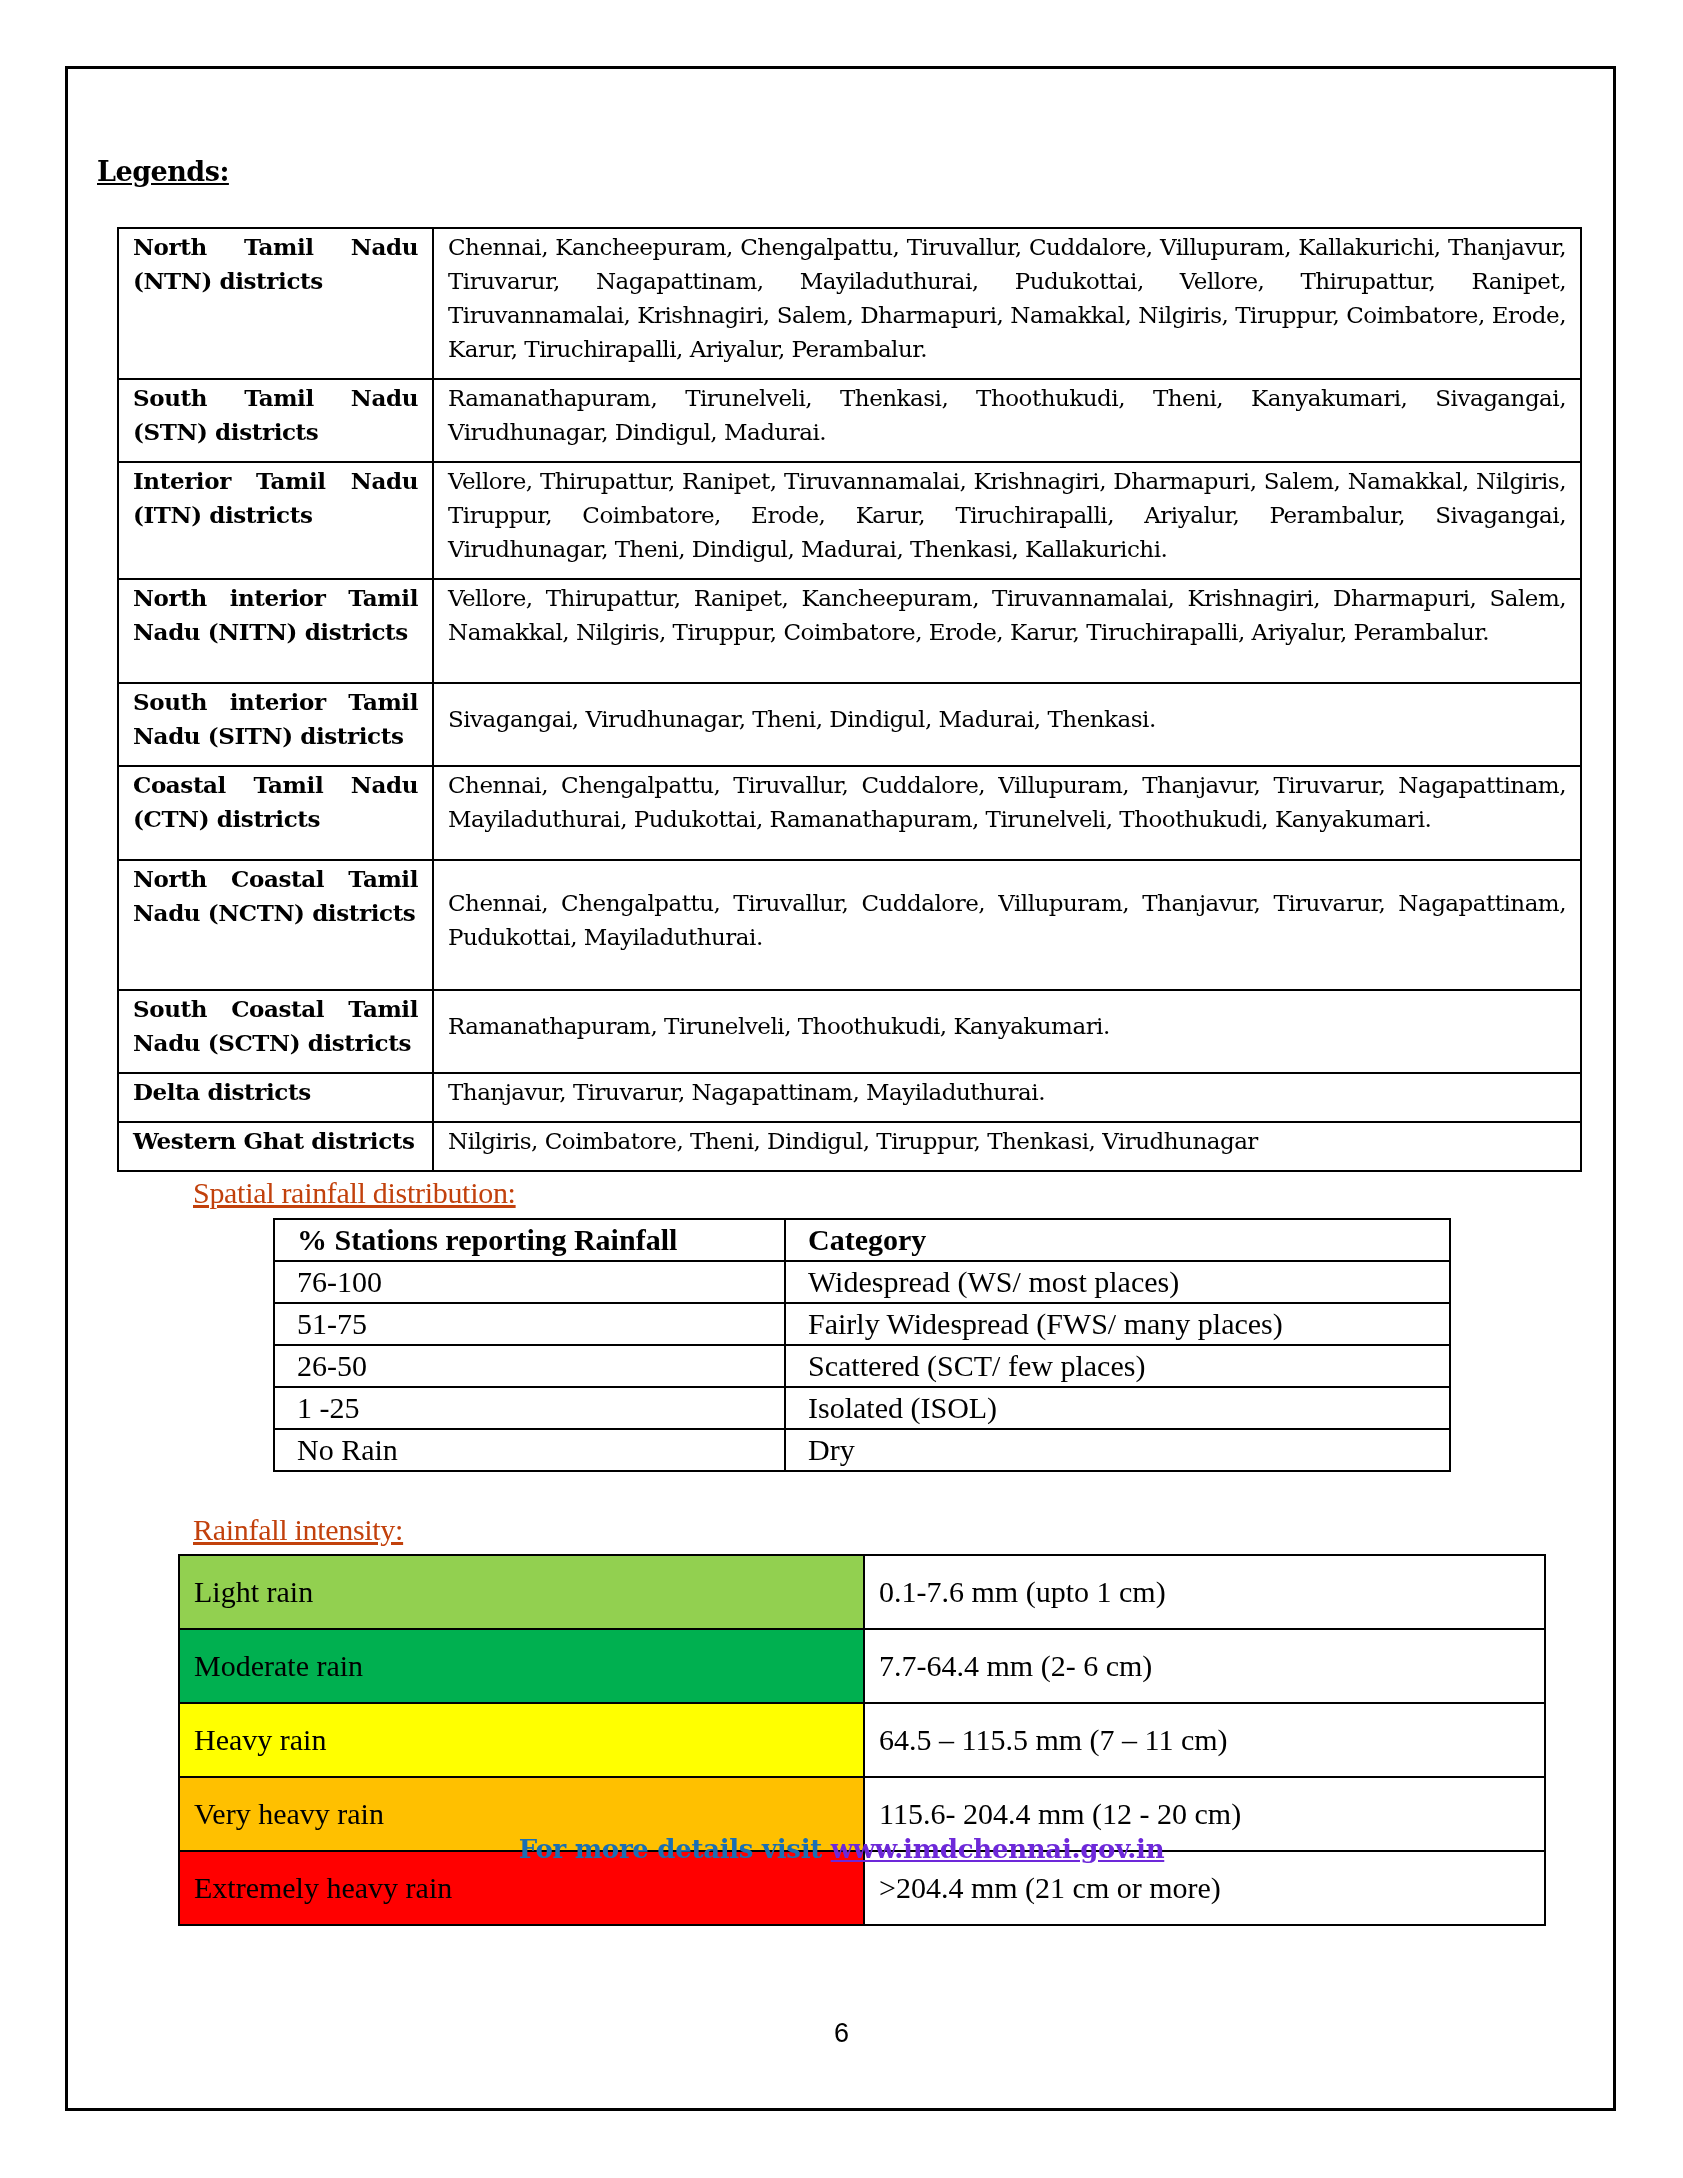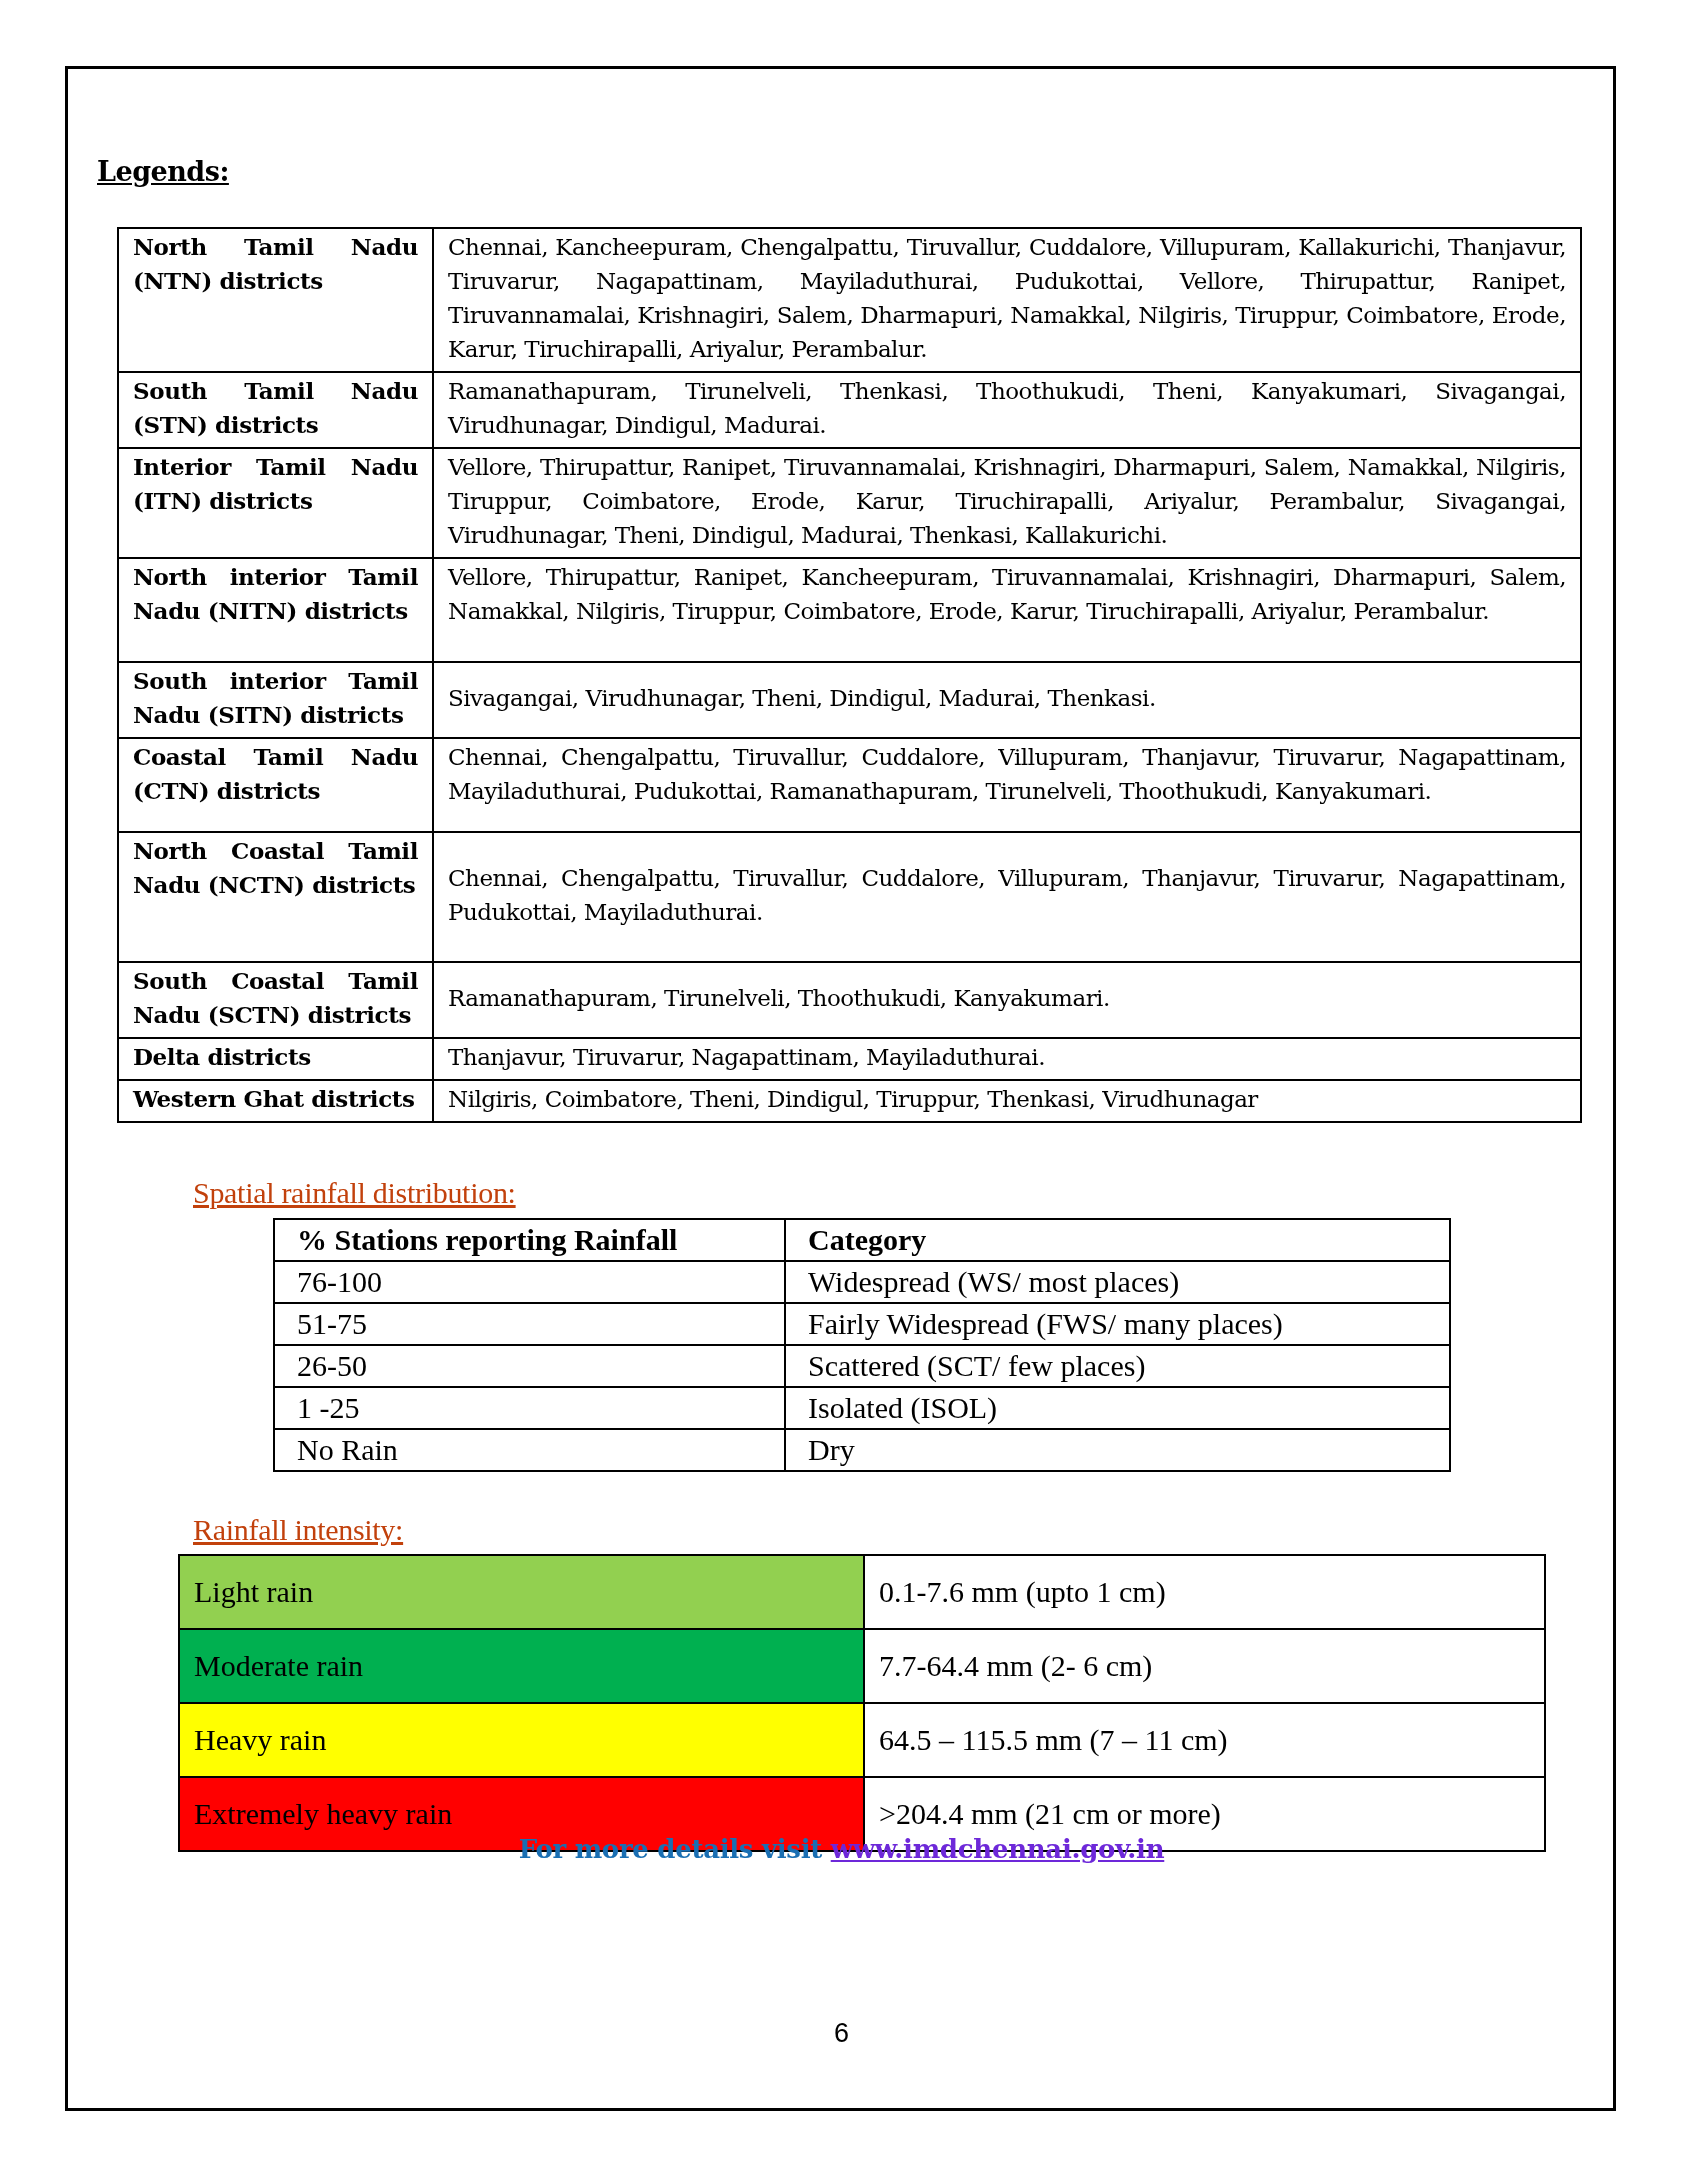--- a/index.html
+++ b/index.html
@@ -2,21 +2,21 @@
 <html><head>
 <meta charset="utf-8">
 <style>
   html, body { margin:0; padding:0; background:#ffffff; }
   body { width:1683px; height:2178px; position:relative; overflow:hidden; font-family:"Liberation Serif", serif; color:#000; }
   .page-border { position:absolute; left:65px; top:66px; width:1551px; height:2045px; border:3px solid #000; box-sizing:border-box; }
   .legends-title { position:absolute; left:97px; top:156px; font-family:"DejaVu Serif", serif; font-weight:bold; font-size:27px; text-decoration:underline; letter-spacing:-0.5px; }
 
   table { border-collapse:collapse; position:absolute; }
   .dist-table { left:117px; top:227px; width:1465px; font-family:"DejaVu Serif", serif; font-size:23px; line-height:34px; }
-  .dist-table td { border:2px solid #000; vertical-align:top; padding:1px 14px 5px 14px; }
+  .dist-table td { border:2px solid #000; vertical-align:top; padding:1px 14px 12px 14px; }
   .dist-table td.region { width:285px; font-weight:bold; text-align:justify; text-align-last:left; letter-spacing:-0.4px; }
   .dist-table td.list { text-align:justify; letter-spacing:-0.5px; }
   .dist-table td.mid { vertical-align:middle; }
 
   .sec-title { position:absolute; font-family:"Liberation Serif", serif; font-size:30px; text-decoration:underline; letter-spacing:-0.3px; color:#c2410c; }
   .spatial-table { left:273px; top:1218px; width:1178px; font-family:"Liberation Serif", serif; font-size:30px; }
   .spatial-table td, .spatial-table th { border:2px solid #000; text-align:left; padding:0 22px; height:40px; line-height:38px; font-weight:normal; }
   .spatial-table th { font-weight:bold; }
   .spatial-table .c1 { width:465px; }
 
@@ -121,20 +121,24 @@
   </tr>
   <tr>
     <td class="label" style="background:#00b050">Moderate rain</td>
     <td>7.7-64.4 mm (2- 6 cm)</td>
   </tr>
   <tr>
     <td class="label" style="background:#ffff00">Heavy rain</td>
     <td>64.5 – 115.5 mm (7 – 11 cm)</td>
   </tr>
   <tr>
+    <td class="label" style="background:#ffc000">Very heavy rain</td>
+    <td>115.6- 204.4 mm (12 - 20 cm)</td>
+  </tr>
+  <tr>
     <td class="label" style="background:#ff0000">Extremely heavy rain</td>
     <td>&gt;204.4 mm (21 cm or more)</td>
   </tr>
 </tbody>
   </table>
 
 <div class="footer-link">
   <span>For more details visit </span><a>www.imdchennai.gov.in</a>
 </div>
 

